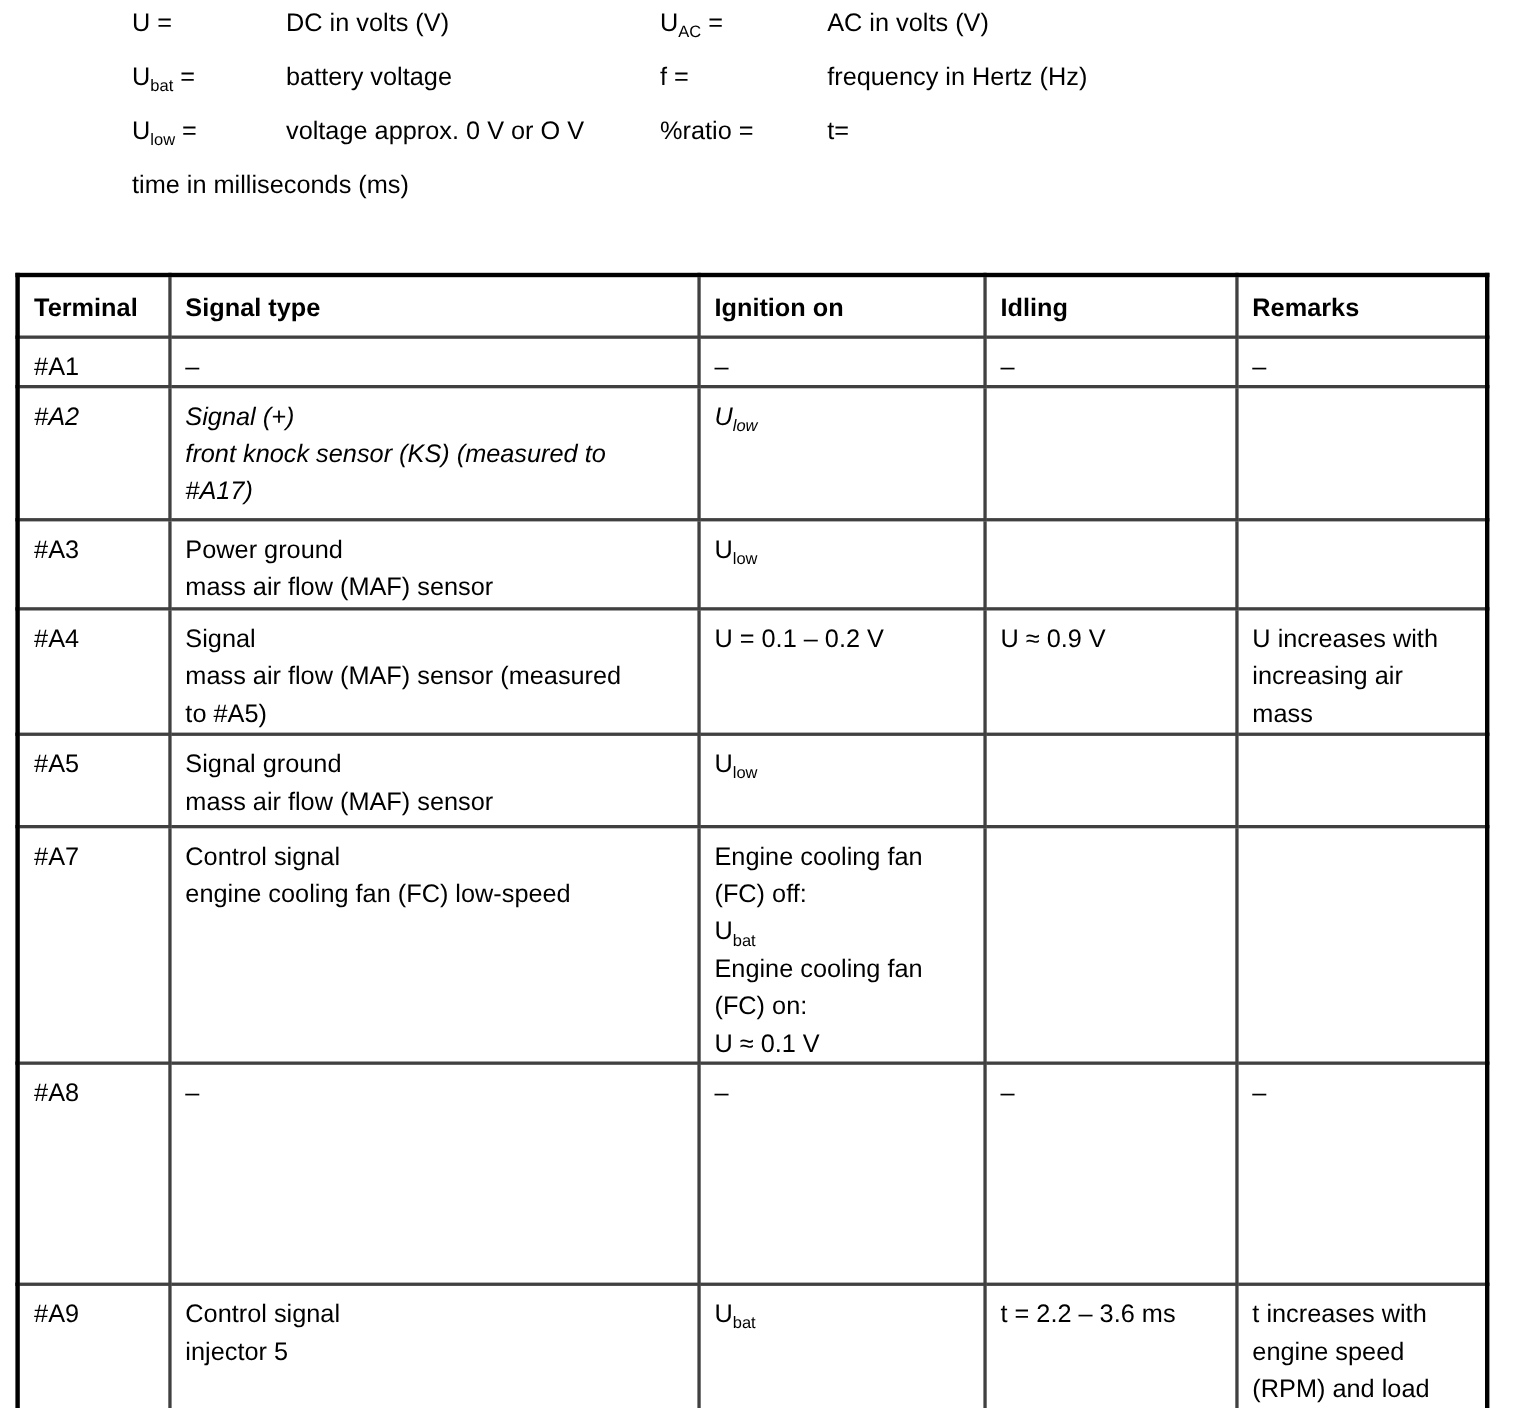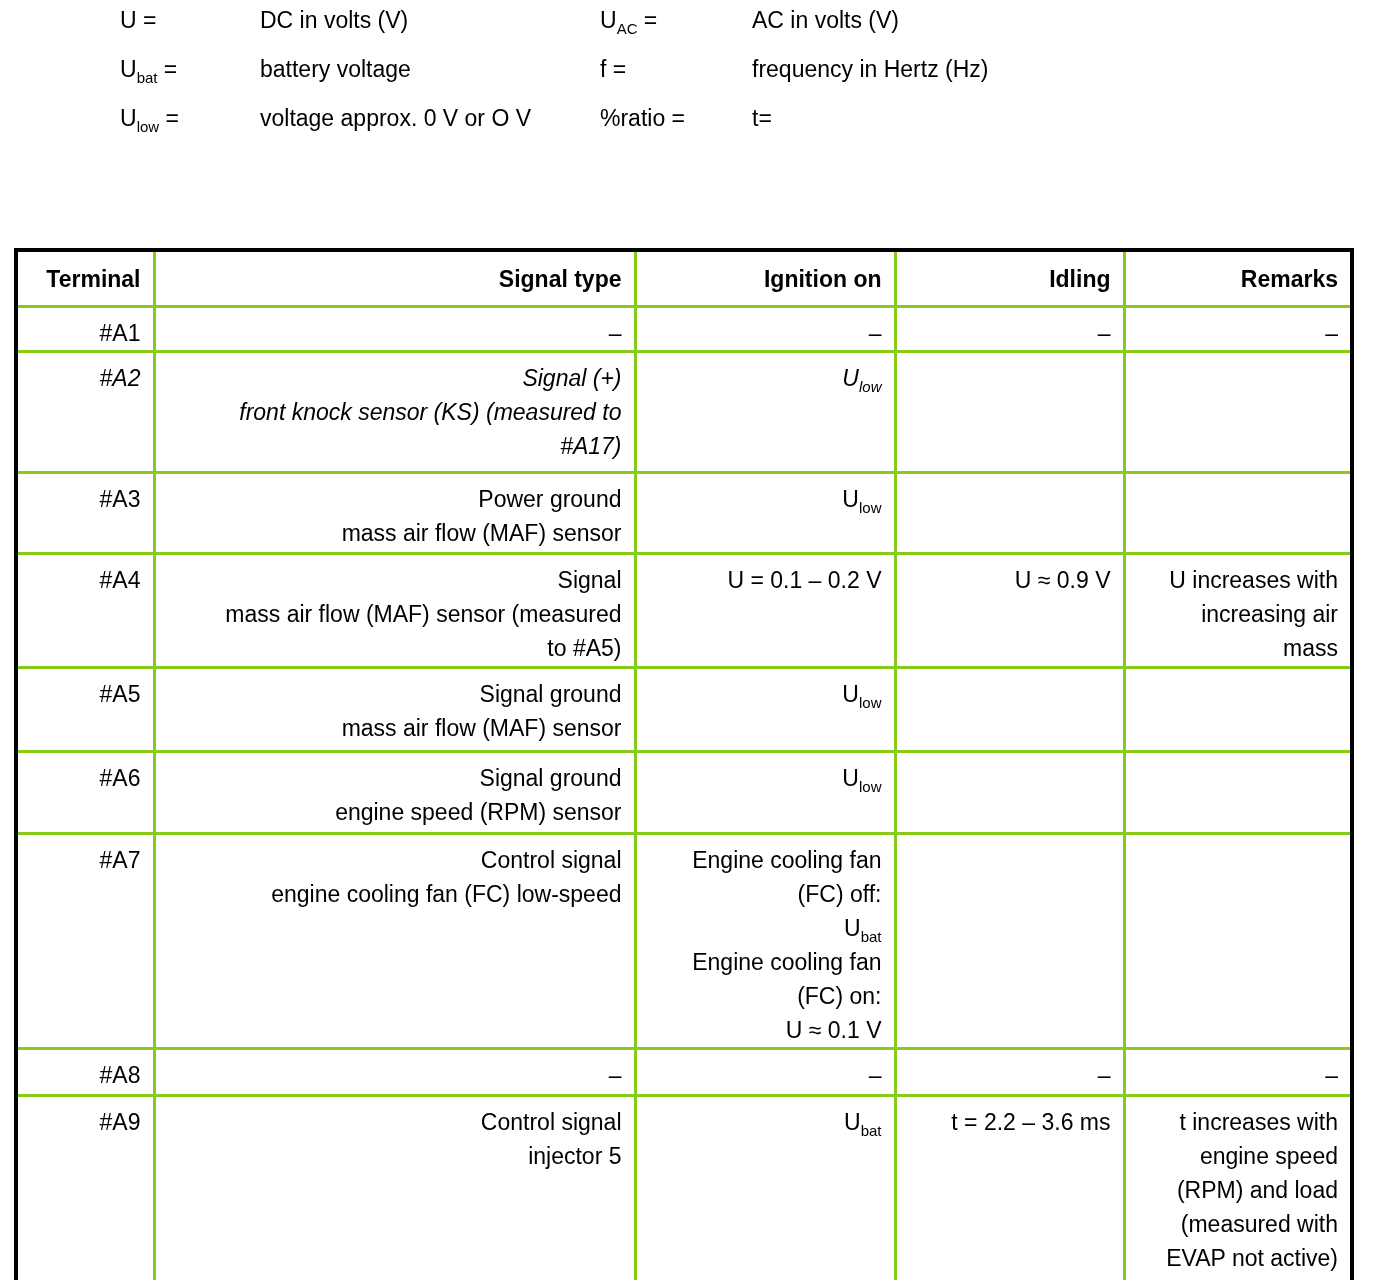--- a/index.html
+++ b/index.html
@@ -30,23 +30,23 @@
   
   table.signal-table {
     border-collapse: collapse;
     table-layout: fixed;
     width: 1336px;
     margin: 46px 0 0 14px;
     border: 4px solid #000;
     font-size: 23px;
   }
   th, td {
-    border: 3px solid #84cc16;
+    border: 3px solid #404040;
     vertical-align: top;
-    text-align: right;
+    text-align: left;
     padding: 8px 12px 0 13px;
     overflow: hidden;
   }
   th {
     font-weight: bold;
     padding-top: 13px;
     line-height: 28px;
   }
   td .line { line-height: 34px; }
   thead tr { height: 56px; }
@@ -70,20 +70,21 @@
       <div class="lg-cell"><span>U</span><sub>AC</sub><span> =</span></div>
       <div class="lg-cell">AC in volts (V)</div>
       <div class="lg-cell"><span>U</span><sub>bat</sub><span> =</span></div>
       <div class="lg-cell">battery voltage</div>
       <div class="lg-cell"><span>f =</span></div>
       <div class="lg-cell">frequency in Hertz (Hz)</div>
       <div class="lg-cell"><span>U</span><sub>low</sub><span> =</span></div>
       <div class="lg-cell">voltage approx. 0 V or O V</div>
       <div class="lg-cell"><span>%ratio =</span></div>
       <div class="lg-cell"><span>t=</span></div>
+      <div class="lg-cell">time in milliseconds (ms)</div>
       <div class="lg-cell"></div>
       <div class="lg-cell"></div>
     </div>
   <table class="signal-table">
     <colgroup>
       <col style="width:138px">
       <col style="width:481px">
       <col style="width:260px">
       <col style="width:229px">
       <col style="width:228px">
@@ -163,32 +164,20 @@
             <div class="line"><span>Signal ground</span></div>
             <div class="line"><span>mass air flow (MAF) sensor</span></div>
           </td>
           <td>
             <div class="line"><span>U</span><sub>low</sub></div>
           </td>
           <td></td>
           <td></td>
         </tr>
         <tr>
-          <td><span class="line">#A6</span></td>
-          <td>
-            <div class="line"><span>Signal ground</span></div>
-            <div class="line"><span>engine speed (RPM) sensor</span></div>
-          </td>
-          <td>
-            <div class="line"><span>U</span><sub>low</sub></div>
-          </td>
-          <td></td>
-          <td></td>
-        </tr>
-        <tr>
           <td><span class="line">#A7</span></td>
           <td>
             <div class="line"><span>Control signal</span></div>
             <div class="line"><span>engine cooling fan (FC) low-speed</span></div>
           </td>
           <td>
             <div class="line"><span>Engine cooling fan</span></div>
             <div class="line"><span>(FC) off:</span></div>
             <div class="line"><span>U</span><sub>bat</sub></div>
             <div class="line"><span>Engine cooling fan</span></div>

